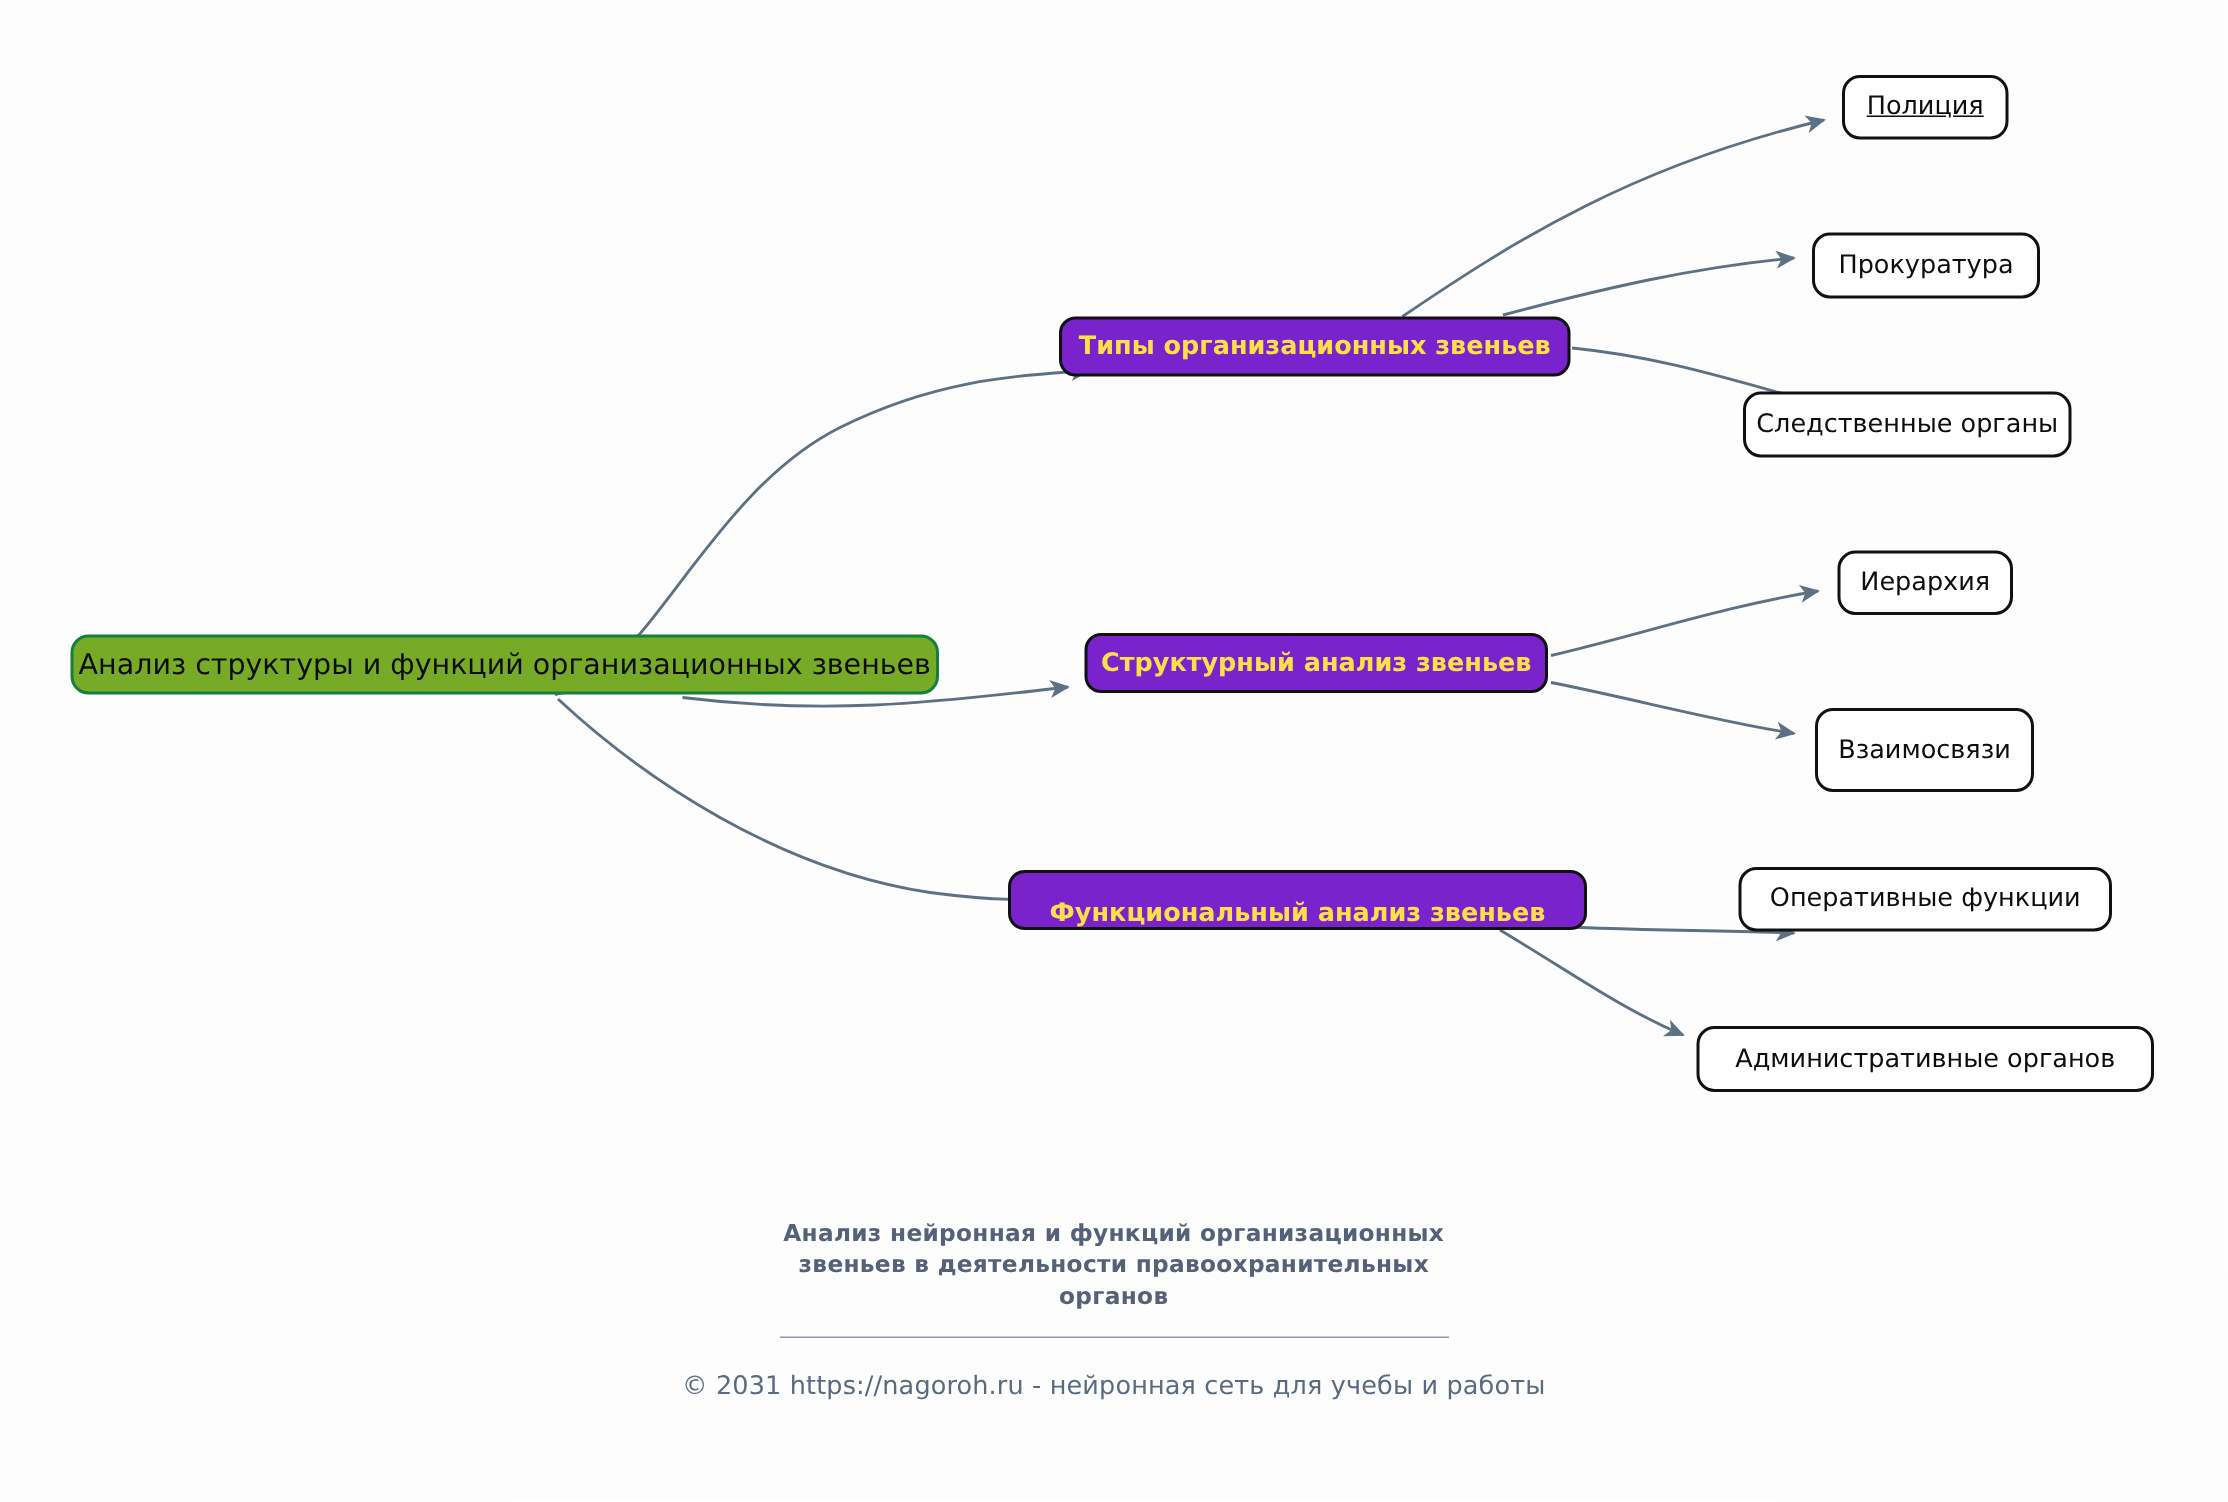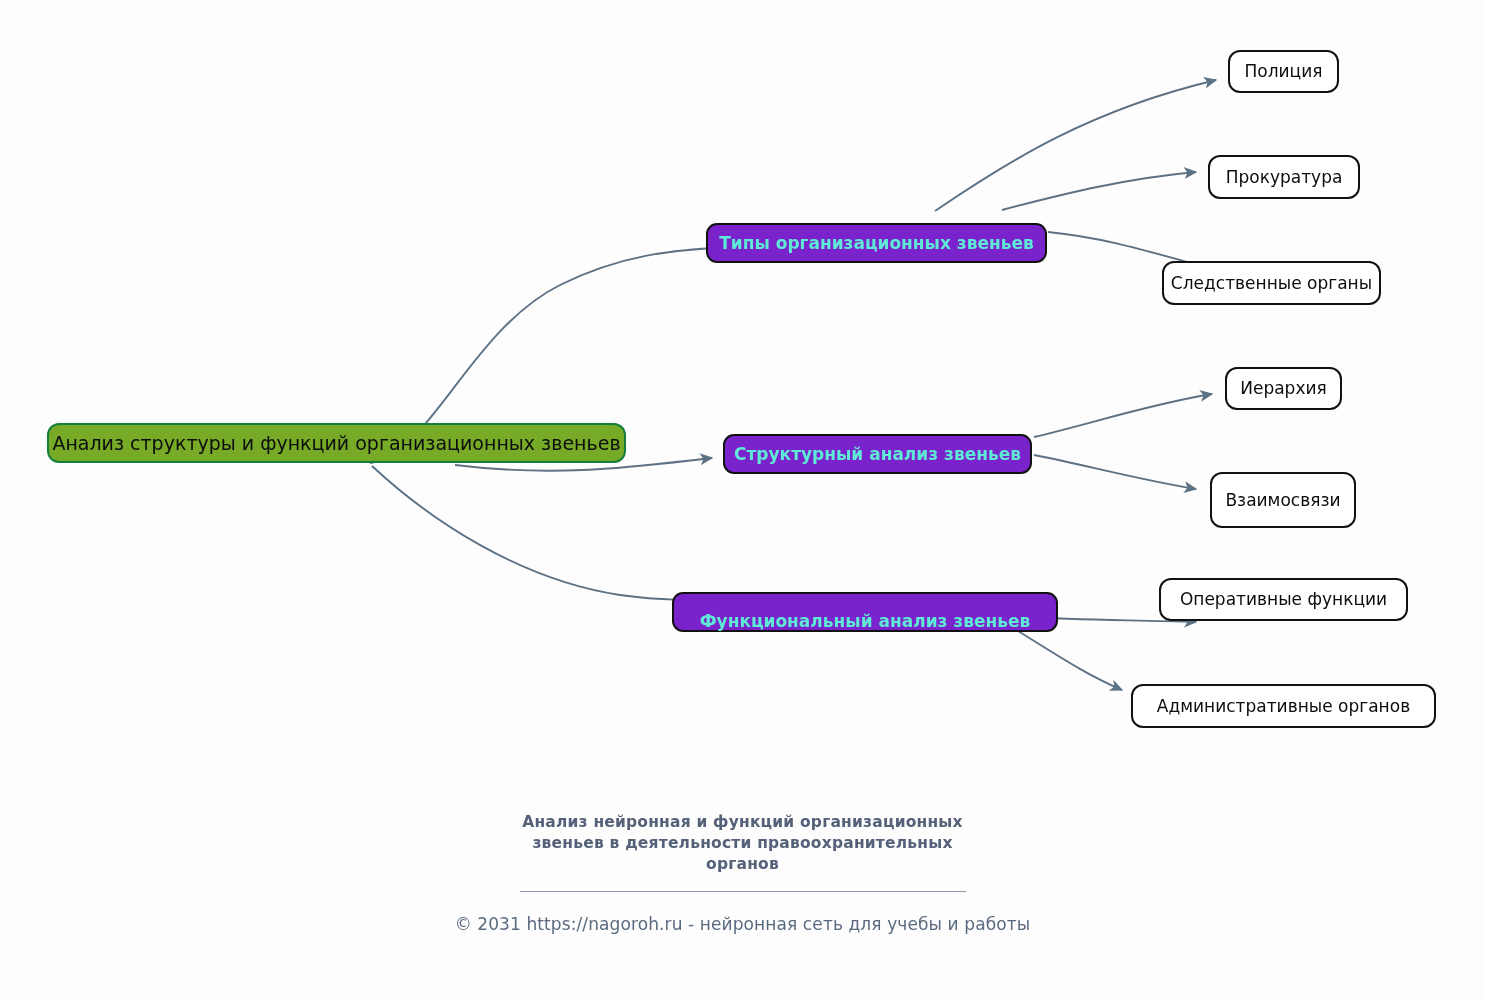--- a/index.html
+++ b/index.html
@@ -38,24 +38,23 @@
     background: #77ab27;
     border: 2px solid #15803d;
     border-radius: 12px;
     color: #0d0d0d;
     font-size: 19px;
   }
   .node-branch {
     background: #7a22cc;
     border: 2px solid #111111;
     border-radius: 11px;
-    color: #5eead4;
+    color: #fde047;
     font-size: 17px;
     font-weight: 600;
-    margin-top: 12px;
   }
   .node-leaf {
     background: #ffffff;
     border: 2px solid #111111;
     border-radius: 12px;
     color: #0d0d0d;
     font-size: 17px;
   }
   #footer {
     position: absolute;
@@ -108,21 +107,21 @@
       </g>
   </svg>
 
   <div class="node node-root" style="left: 47px; top: 423px; width: 579px; height: 40px;">
     <span>Анализ структуры и функций организационных звеньев</span>
   </div>
 
   <div class="node node-branch" style="left: 706px; top: 211px; width: 341px; height: 40px;">
     <span>Типы организационных звеньев</span>
   </div>
-  <div class="node node-leaf" style="left: 1228px; top: 50px; width: 111px; height: 43px;">
+  <div class="node node-leaf" style="left: 1228px; top: 50px; width: 111px; height: 43px; text-decoration: underline;">
     <span>Полиция</span>
   </div>
   <div class="node node-leaf" style="left: 1208px; top: 155px; width: 152px; height: 44px;">
     <span>Прокуратура</span>
   </div>
   <div class="node node-leaf" style="left: 1162px; top: 261px; width: 219px; height: 44px;">
     <span>Следственные органы</span>
   </div>
 
   <div class="node node-branch" style="left: 723px; top: 422px; width: 309px; height: 40px;">

